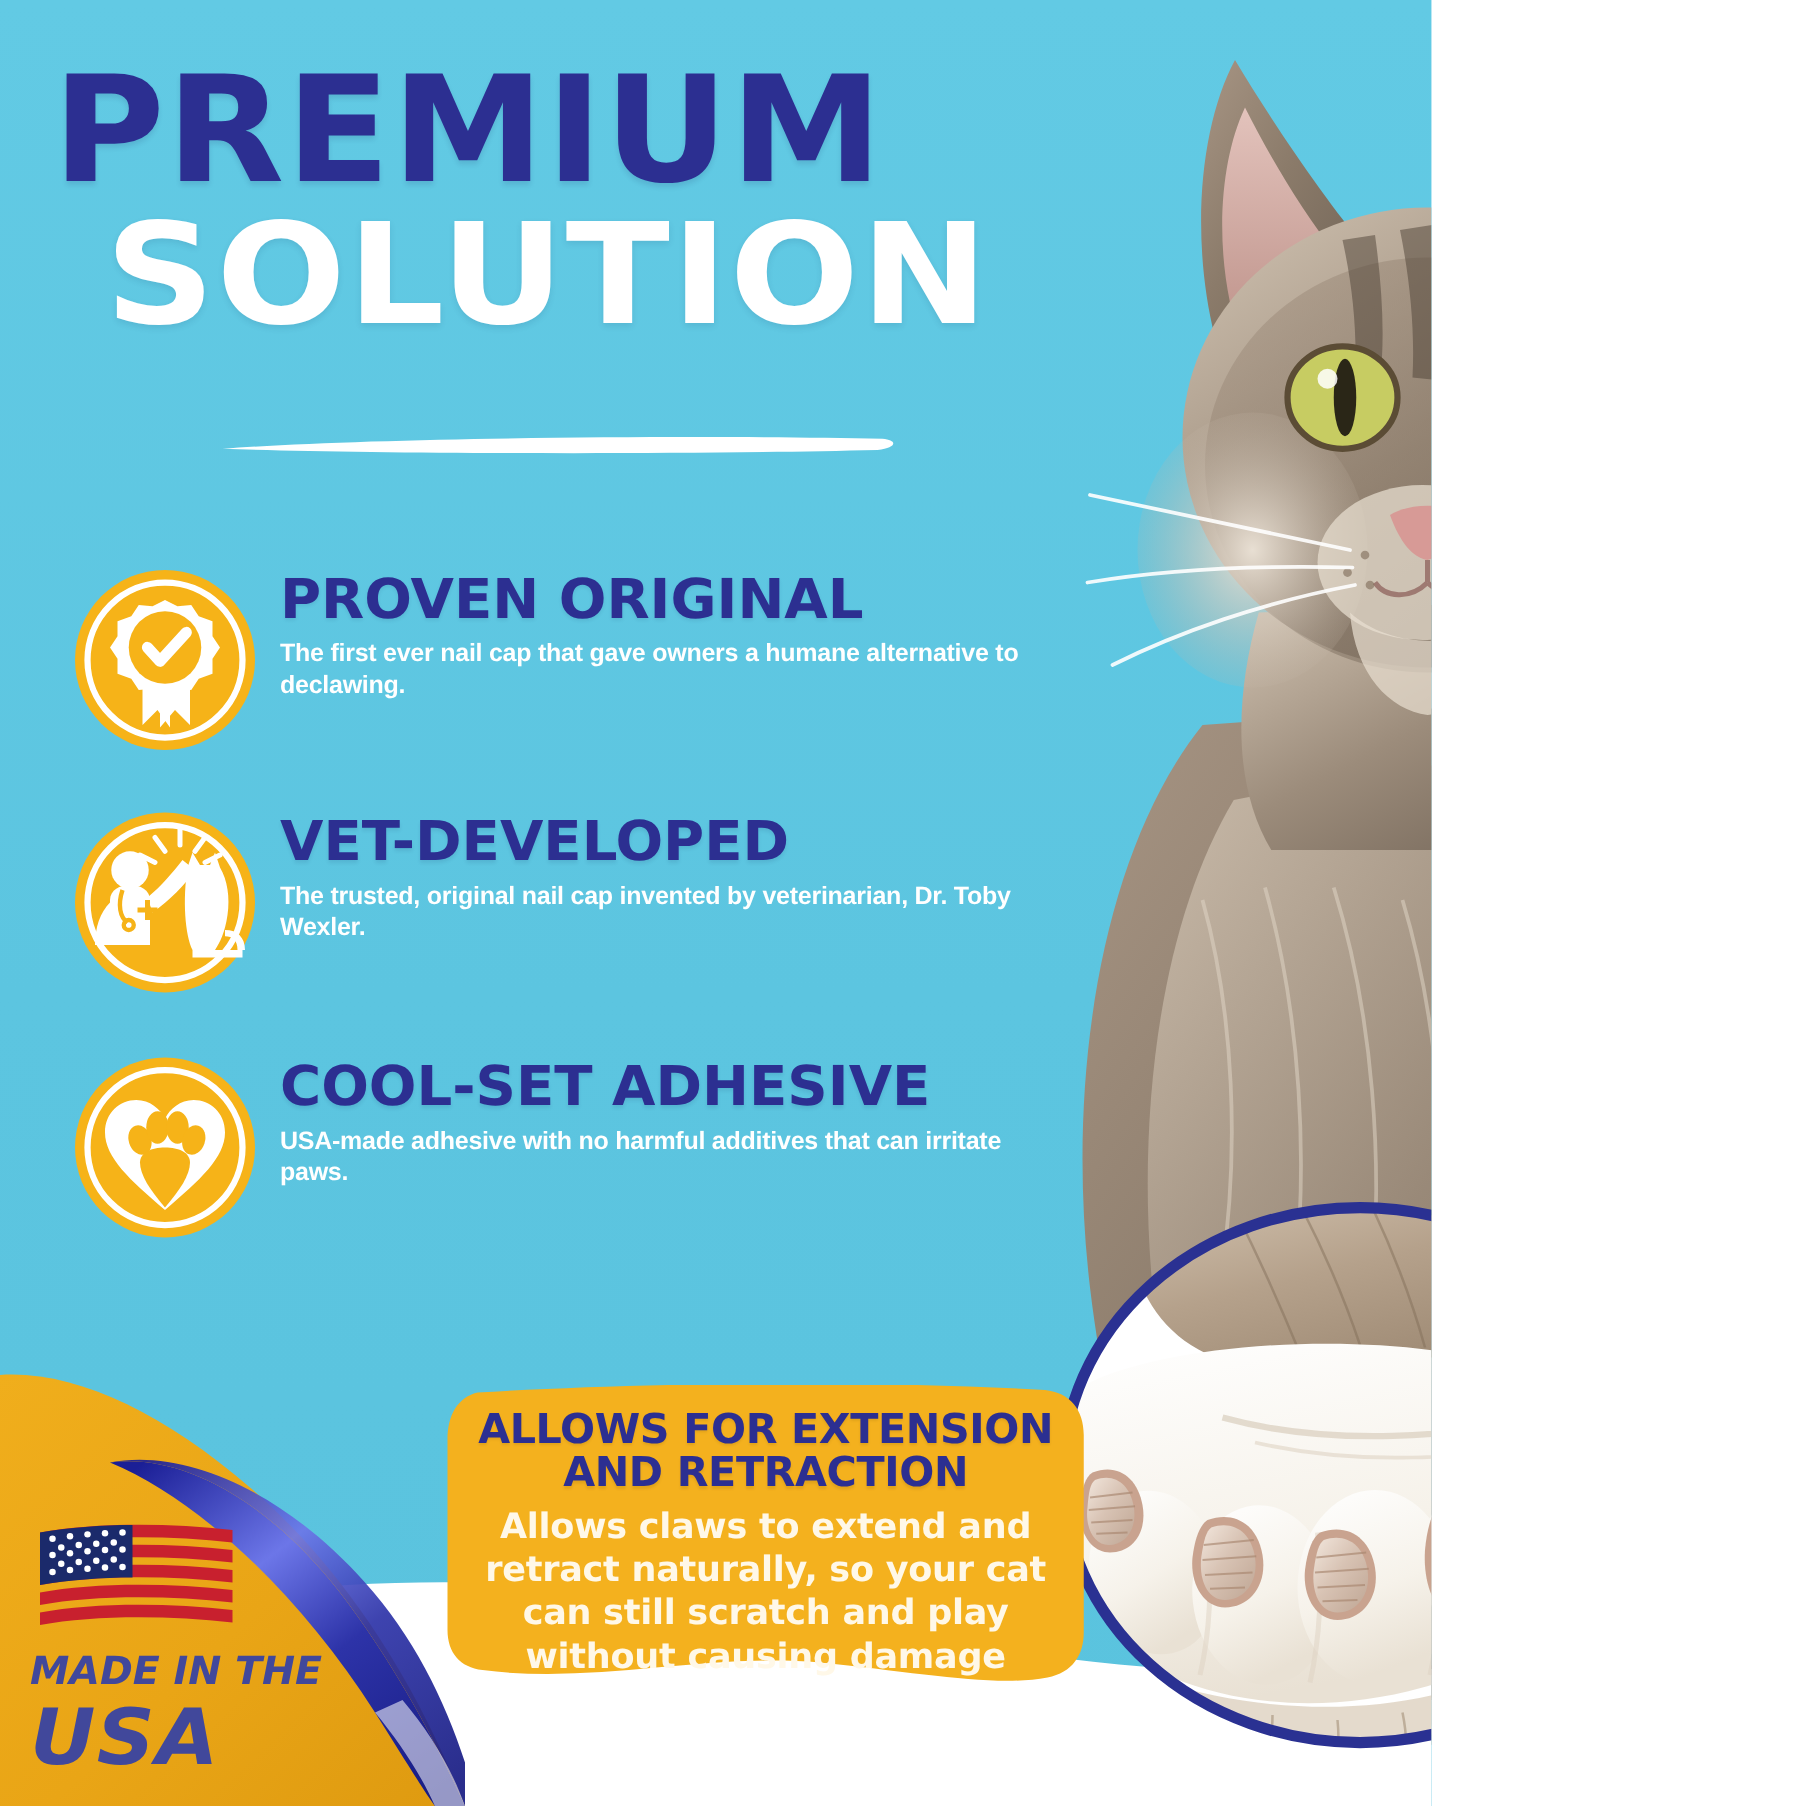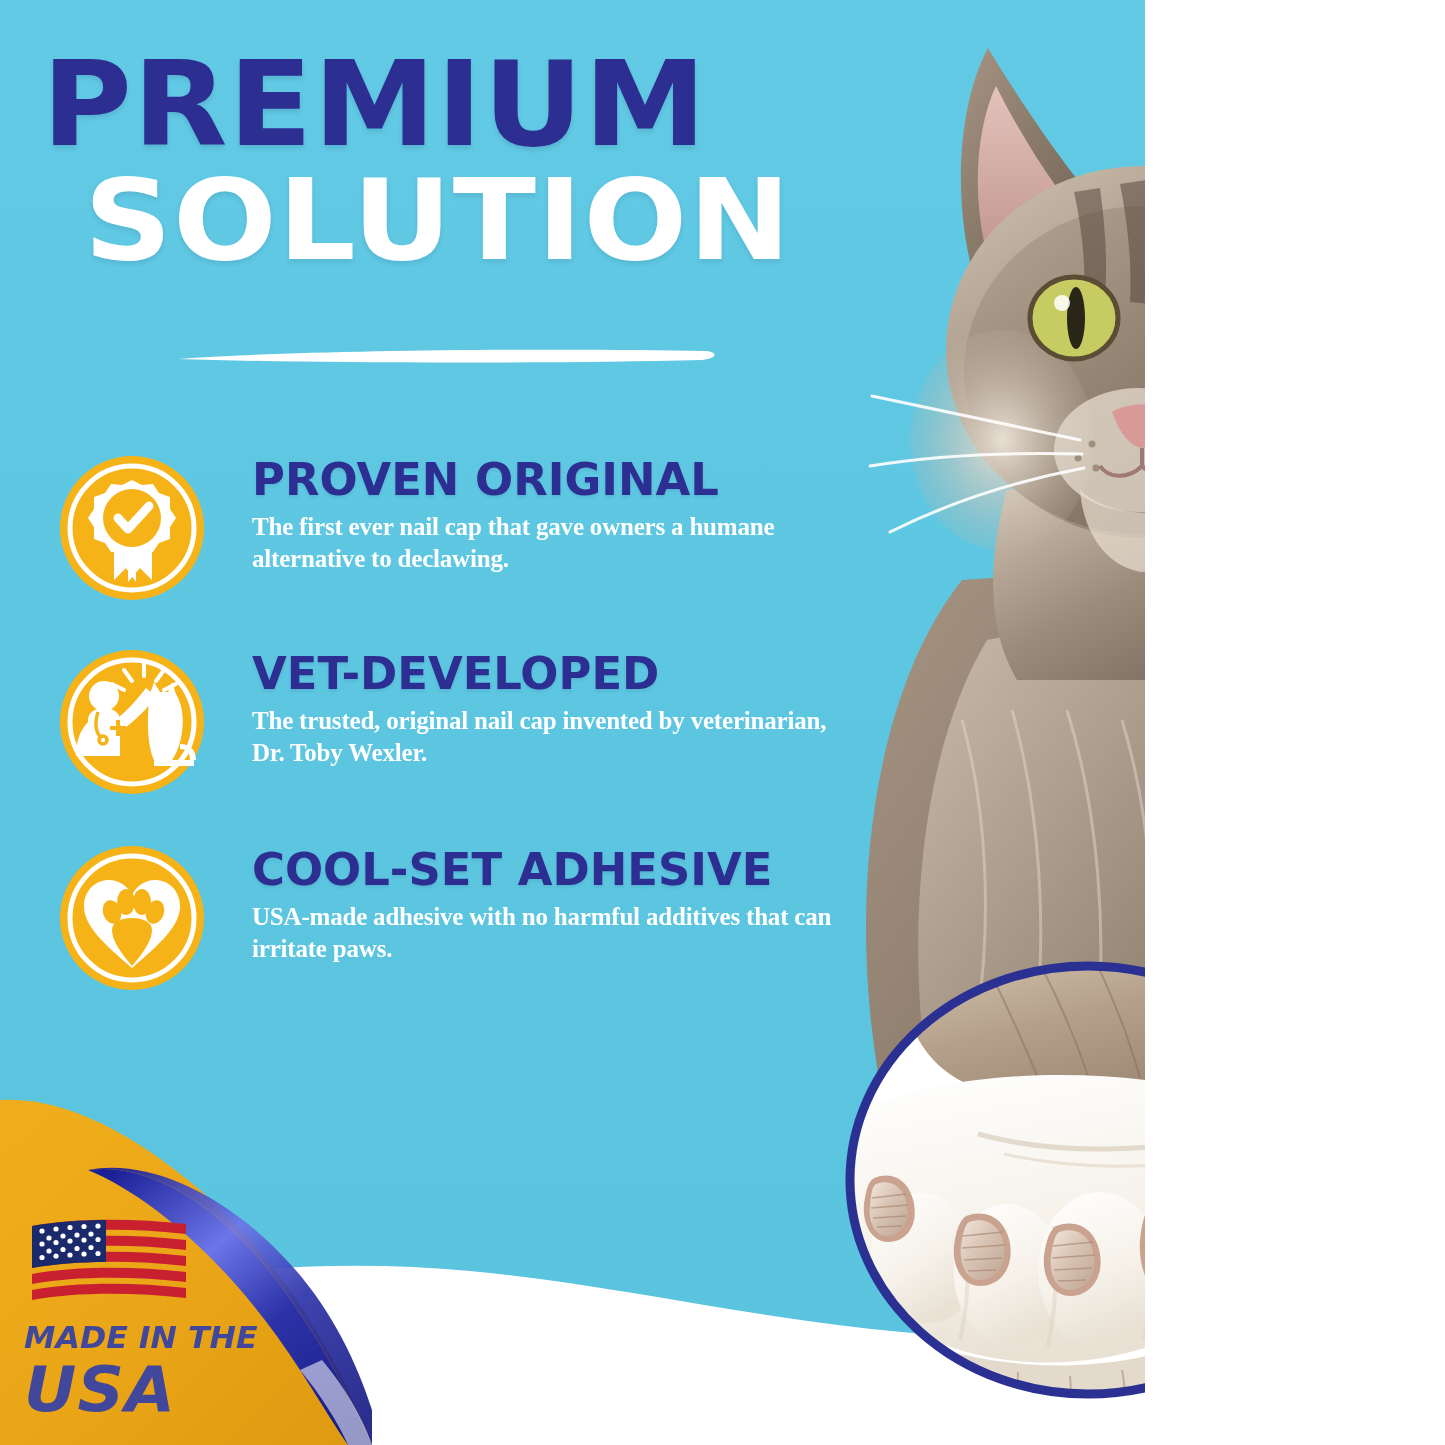--- a/index.html
+++ b/index.html
@@ -80,21 +80,20 @@
     position: absolute;
     left: 58px;
     top: 452px;
     width: 790px;
   }
   .feature {
     position: relative;
     display: flex;
     align-items: flex-start;
     margin-bottom: 40px;
-    gap: 28px;
   }
   .feature-icon {
     flex: 0 0 auto;
     width: 148px;
     height: 148px;
     margin-right: 18px;
     margin-top: 2px;
   }
   .feature-text {
     flex: 1 1 auto;
@@ -107,23 +106,23 @@
     line-height: 1.02;
     color: #2C2F91;
     text-transform: uppercase;
     letter-spacing: 0px;
     transform: scaleX(1.02);
     transform-origin: left center;
     text-shadow: 0 2px 3px rgba(20,40,90,0.10);
     white-space: nowrap;
   }
   .feature-body {
-    font-family: Liberation Serif, serif;
-    font-weight: 700;
-    font-size: 25px;
+    font-family: Liberation Sans, sans-serif;
+    font-weight: 700;
+    font-size: 20px;
     line-height: 1.27;
     color: #FFFFFF;
     margin-top: 8px;
     letter-spacing: -0.2px;
   }
 
   
   .feature.f1 { margin-bottom: 44px; }
   .feature.f2 { margin-bottom: 46px; }
   .feature.f3 { margin-bottom: 0; }
@@ -571,20 +570,31 @@
           <path d="M334 398 C 340 418, 342 432, 338 444"></path>
         </g>
 
         <path d="M330 392 C 388 372, 428 330, 444 286 C 460 330, 442 378, 396 408 C 376 420, 352 428, 330 430 Z" fill="#7FD0E6" opacity="0.35"></path>
       </g>
 
       <ellipse cx="250" cy="222" rx="238" ry="214" fill="none" stroke="#2A3192" stroke-width="9"></ellipse>
     </svg>
   </div>
 
+  <div class="callout">
+    <div class="callout-bg">
+      <svg viewBox="0 0 513 248" width="513" height="248" xmlns="http://www.w3.org/2000/svg" preserveAspectRatio="none">
+        <path d="M26 6 C 10 10, 2 24, 2 44 L 2 196 C 2 214, 12 226, 30 228 C 120 240, 210 214, 300 222 C 380 230, 440 242, 482 234 C 502 230, 511 216, 511 198 L 511 40 C 511 20, 500 6, 480 4 C 340 -4, 160 -2, 26 6 Z" fill="#F4B11E"></path>
+      </svg>
+    </div>
+    <div class="callout-inner">
+      <div class="callout-title">ALLOWS FOR EXTENSION AND RETRACTION</div>
+      <div class="callout-body">Allows claws to extend and retract naturally, so your cat can still scratch and play without causing damage</div>
+    </div>
+  </div>
 
   <div class="corner">
     <svg viewBox="0 0 470 375" width="470" height="375" xmlns="http://www.w3.org/2000/svg">
       <defs>
         <linearGradient id="goldCorner" x1="0" y1="0" x2="1" y2="1">
           <stop offset="0%" stop-color="#F0AE1C"></stop>
           <stop offset="55%" stop-color="#E9A516"></stop>
           <stop offset="100%" stop-color="#DE9A10"></stop>
         </linearGradient>
         <linearGradient id="peelG" x1="0.1" y1="0" x2="0.9" y2="1">

